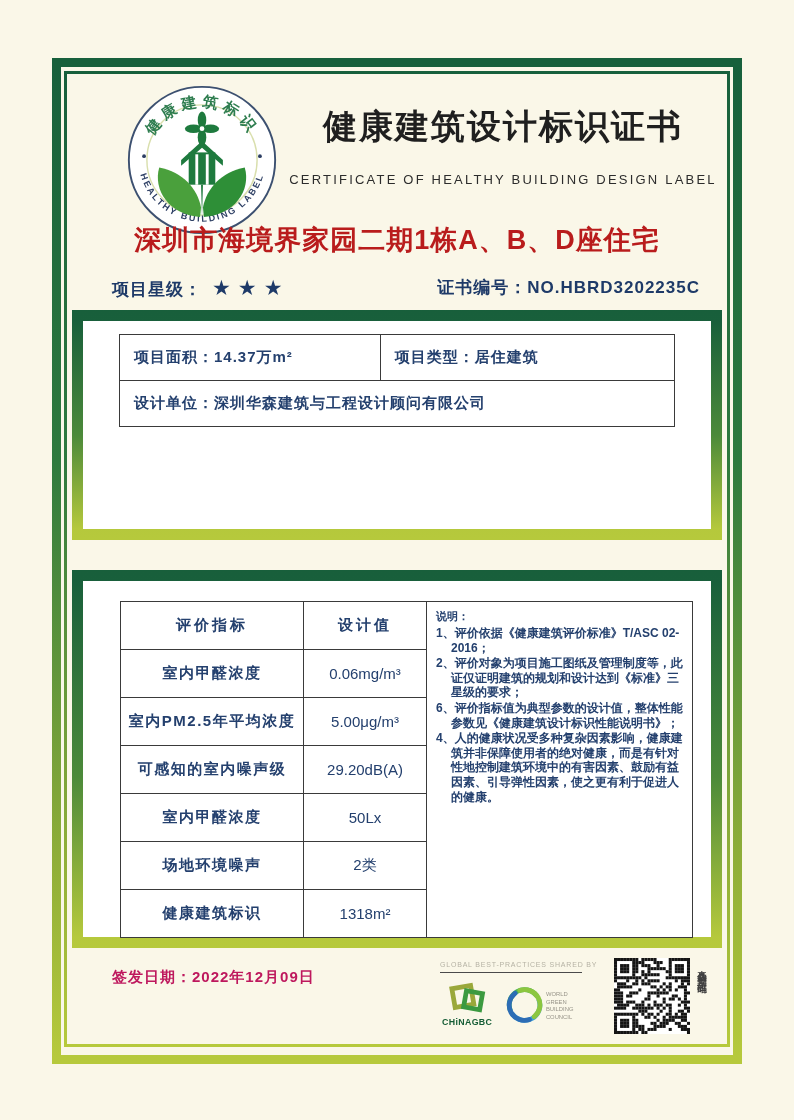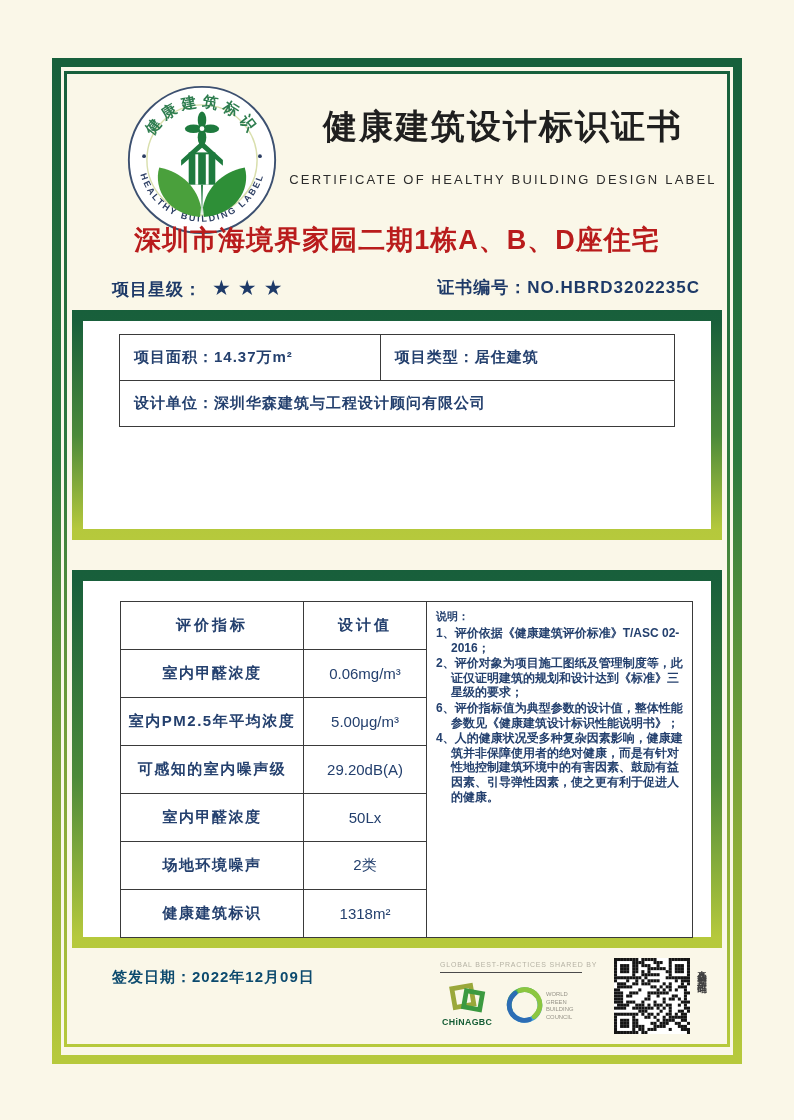--- a/index.html
+++ b/index.html
@@ -40,21 +40,21 @@
     font-size:15px;color:#24406e;}
   .m-name{width:180px;font-weight:bold;letter-spacing:1.5px;}
   .m-val{width:120px;}
   .m-head{font-weight:bold;letter-spacing:3px;font-size:15px;}
   .notes-cell{width:248px;vertical-align:top !important;text-align:left !important;padding:7px 8px 0 9px;}
   .notes-title{font-size:11px;font-weight:bold;color:#24406e;margin-bottom:2px;}
   .note-item{font-size:12px;font-weight:bold;color:#24406e;line-height:14.6px;
     padding-left:15px;text-indent:-15px;margin-bottom:1px;}
   
   .dates{position:absolute;left:112px;top:968px;}
-  .date-line{font-size:15px;font-weight:bold;color:#0c4a6e;letter-spacing:1px;margin-bottom:17px;white-space:nowrap;}
+  .date-line{font-size:15px;font-weight:bold;color:#be185d;letter-spacing:1px;margin-bottom:17px;white-space:nowrap;}
   .gbc-block{position:absolute;left:440px;top:961px;width:142px;}
   .gbc-caption{font-size:7px;color:#b5b2a4;letter-spacing:0.8px;text-align:center;white-space:nowrap;}
   .gbc-line{border-top:1.5px solid #4a4a4a;margin:4px 0 3px 0;}
   .gbc-logos{display:flex;align-items:center;gap:12px;}
   .qr-wrap{position:absolute;left:614px;top:958px;display:flex;align-items:flex-start;}
   .qr-caption{writing-mode:vertical-rl;font-size:9.5px;color:#3f3f3f;letter-spacing:2.5px;
     margin-left:5px;margin-top:4px;font-weight:bold;}
 </style>
 </head>
 <body>

